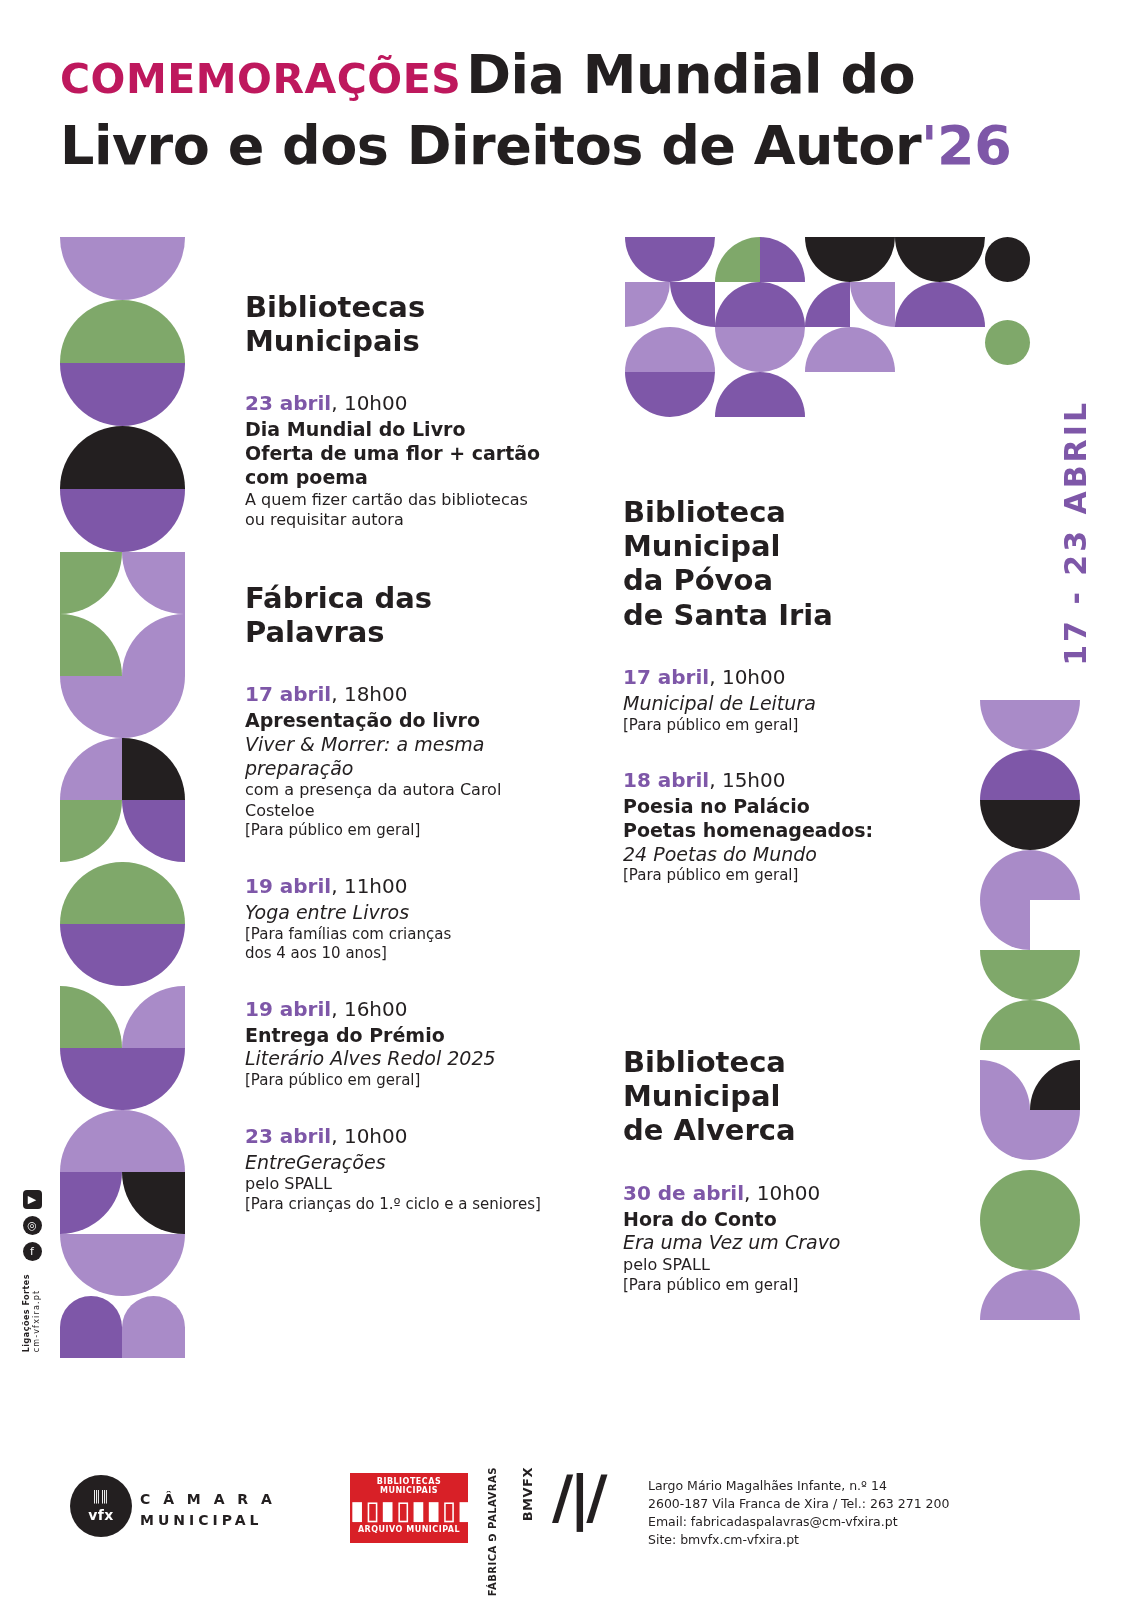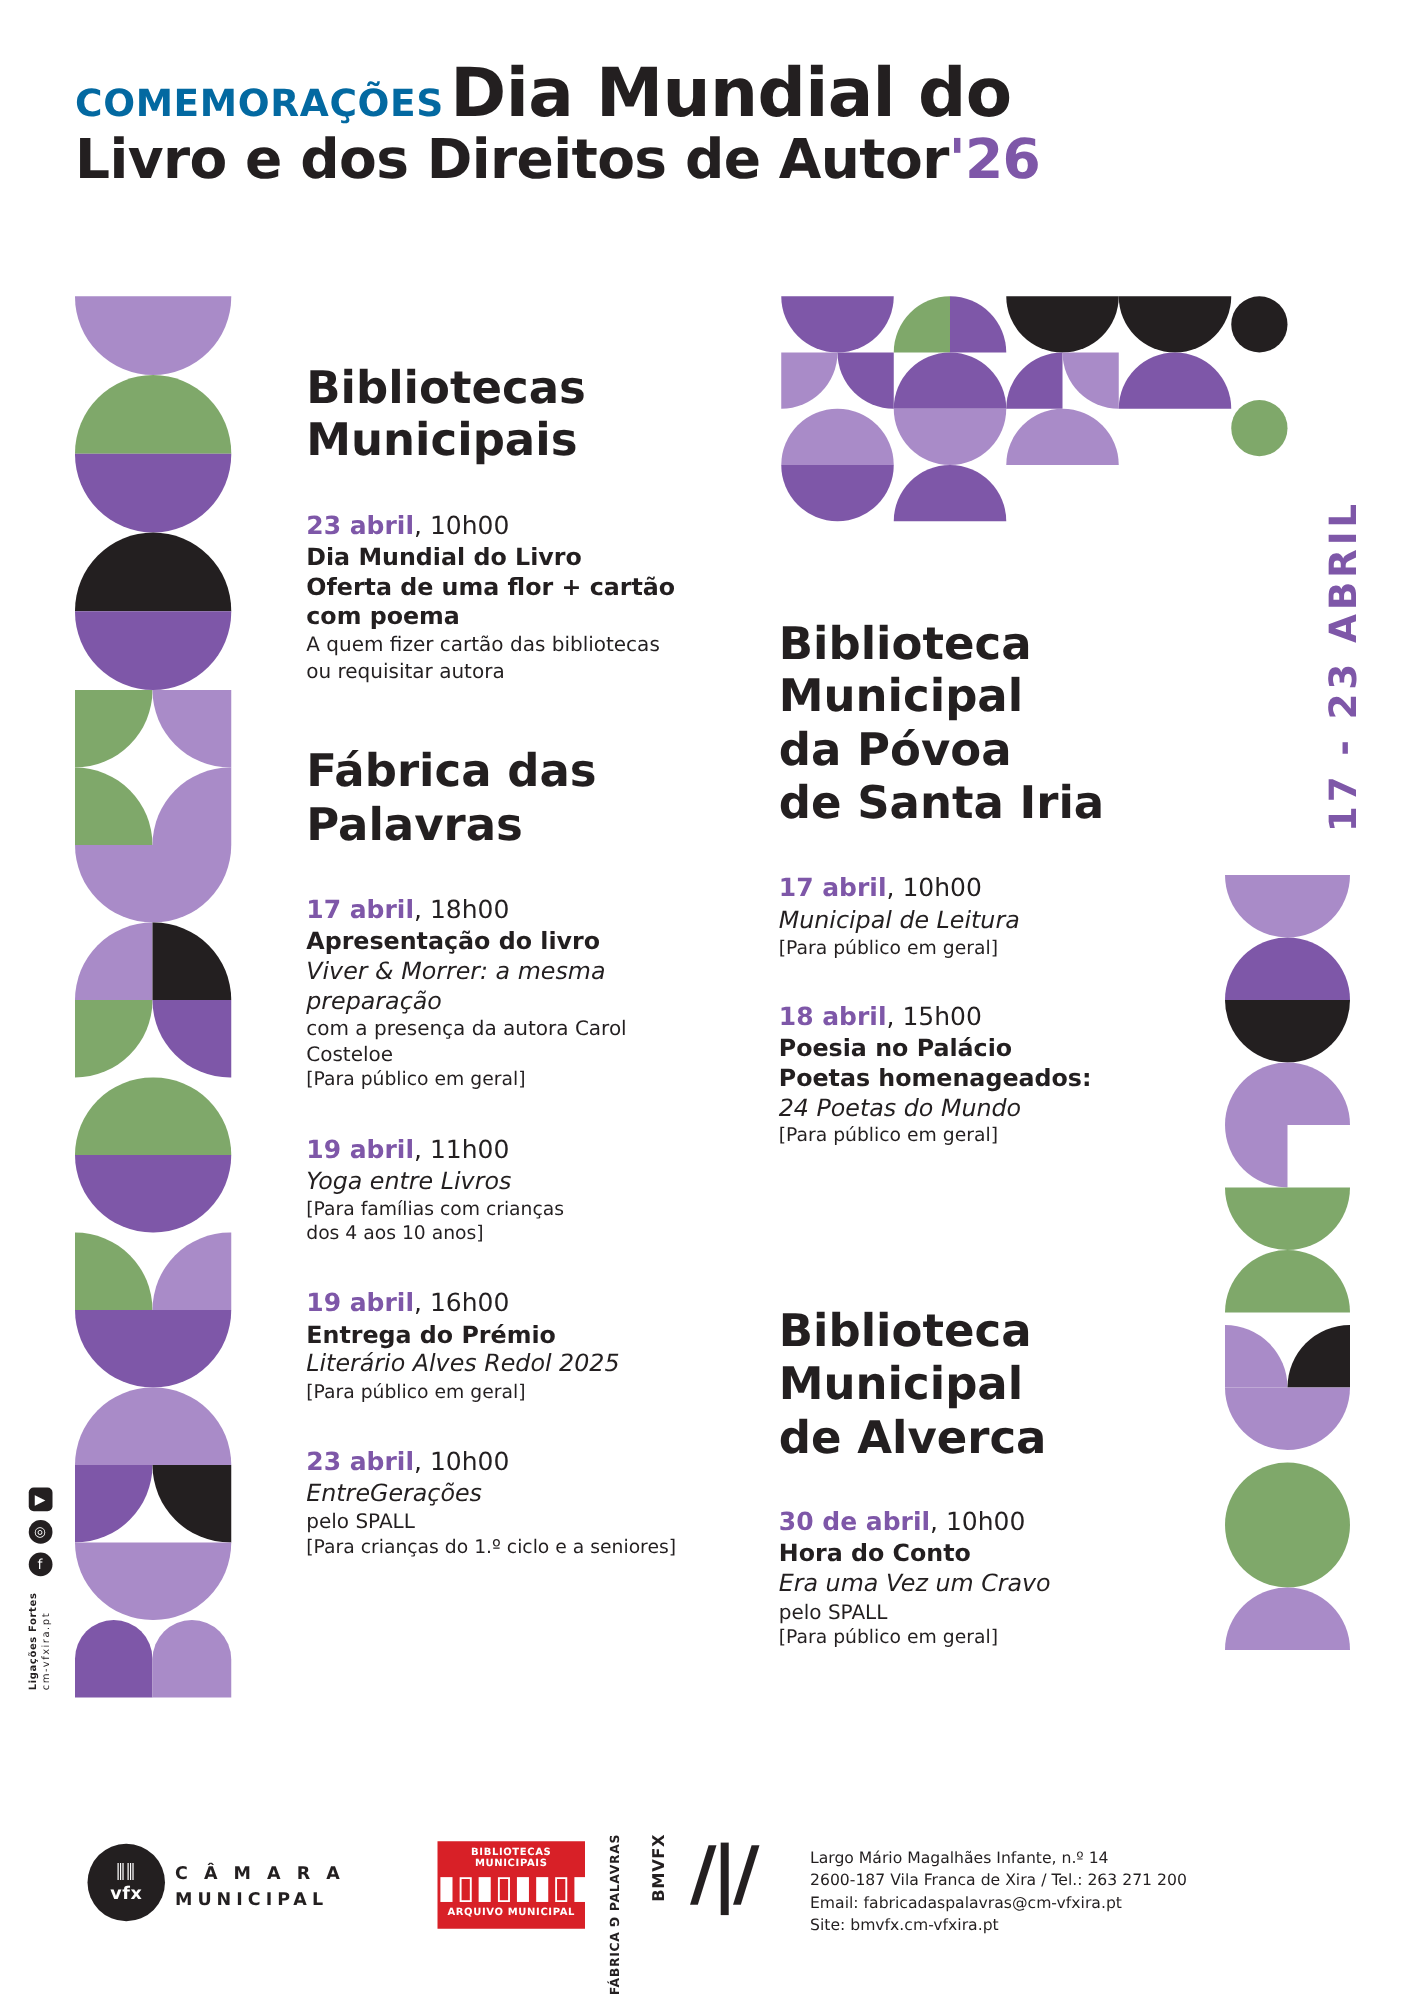--- a/index.html
+++ b/index.html
@@ -21,34 +21,34 @@
     position: absolute;
     top: 48px;
     left: 60px;
     width: 1020px;
   }
   .title-line1 {
     white-space: nowrap;
     line-height: 1.0;
   }
   .title-kicker {
-    font-size: 30px;
-    font-weight: bold;
-    letter-spacing: 0.5px;
-    color: #0369a1;
+    font-size: 41px;
+    font-weight: bold;
+    letter-spacing: 0.5px;
+    color: #be185d;
   }
   .title-main {
     font-size: 54px;
     font-weight: bold;
     letter-spacing: -0.5px;
     color: #231f20;
   }
   .title-line2 {
-    margin-top: 0;
-    font-size: 44px;
+    margin-top: 12px;
+    font-size: 54px;
     font-weight: bold;
     letter-spacing: -0.5px;
     color: #231f20;
     white-space: nowrap;
   }
   .title-year {
     color: #7e57a8;
   }
 
   
@@ -113,21 +113,21 @@
   
   .col {
     position: absolute;
     width: 330px;
   }
   .col-left { left: 245px; top: 290px; }
   .col-right { left: 623px; top: 495px; }
   .col-right2 { left: 623px; top: 1045px; }
 
   .venue {
-    font-size: 36px;
+    font-size: 29px;
     font-weight: bold;
     line-height: 1.18;
     color: #231f20;
     margin-bottom: 14px;
   }
   .event { margin-bottom: 22px; }
   .event .when {
     font-size: 20px;
     line-height: 1.3;
     margin-bottom: 2px;

